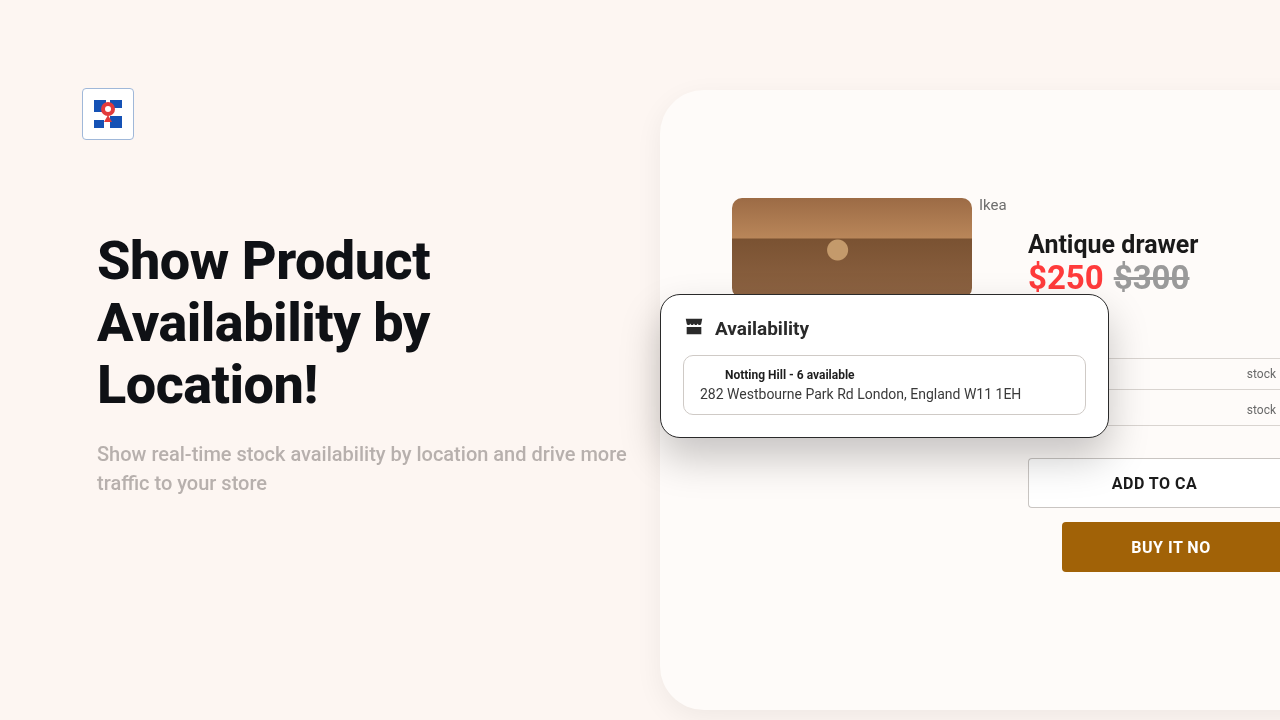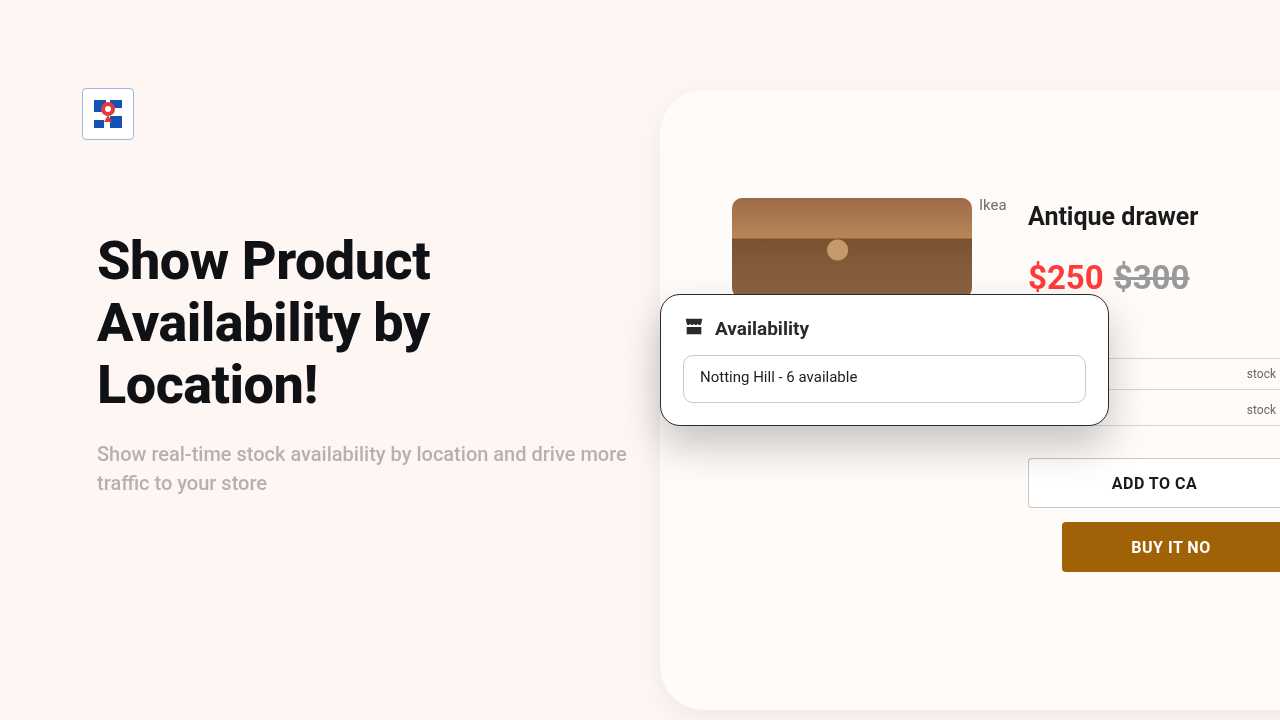--- a/index.html
+++ b/index.html
@@ -57,21 +57,21 @@
       linear-gradient(180deg, #9c6b45 0%, #b98659 40%, #7a5232 41%, #8e6443 100%);
   }
 
   .brand-text {
     position: absolute;
     top: 196px; left: 979px;
     font-size: 15px; color: #6e6e6e;
   }
   .product-title {
     position: absolute;
-    top: 202px; left: 1028px;
+    top: 230px; left: 1028px;
     font-size: 25px; font-weight: 700; color: #1a1a1a;
   }
   .price-row {
     position: absolute;
     top: 258px; left: 1028px;
     font-size: 33px; font-weight: 700;
   }
   .price-sale { color: #ff3b3b; margin-right: 10px; }
   .price-orig { color: #9a9a9a; text-decoration: line-through; }
 
@@ -126,21 +126,21 @@
   }
   .avail-title { font-size: 19px; font-weight: 700; color: #2a2a2a; }
 
   .loc-item {
     border: 1px solid #cfcac6;
     border-radius: 10px;
     padding: 12px 16px;
     margin-top: 10px;
   }
   .loc-item:first-of-type { margin-top: 0; }
-  .loc-name { font-size: 15px; font-weight: 400; color: #1e1e1e; margin-bottom: 4px; }
+  .loc-name { font-size: 12px; font-weight: 700; color: #1e1e1e; margin-bottom: 4px; margin-left: 25px; }
   .loc-addr { font-size: 14px; color: #3a3a3a; }
 </style>
 </head>
 <body>
 
 <div class="logo">
   <svg width="40" height="40" viewBox="0 0 40 40">
     <rect x="2" y="2" width="36" height="36" rx="3" fill="#fff"></rect>
     <path d="M6 6 L18 6 L18 18 L6 18 Z" fill="#1552b5"></path>
     <path d="M22 6 L34 6 L34 14 L22 14 Z" fill="#1552b5"></path>
@@ -181,14 +181,15 @@
   <div class="avail-header">
     <span>
       <svg width="22" height="22" viewBox="0 0 24 24" fill="#2a2a2a">
         <path d="M3 4h18l-1 5c0 1.1-.9 2-2 2s-2-.9-2-2c0 1.1-.9 2-2 2s-2-.9-2-2c0 1.1-.9 2-2 2s-2-.9-2-2c0 1.1-.9 2-2 2s-2-.9-2-2L3 4zm1 9h16v8H4v-8z"></path>
       </svg>
     </span>
     <span class="avail-title">Availability</span>
   </div>
   <div class="loc-item">
     <div class="loc-name">Notting Hill - 6 available</div>
+    <div class="loc-addr">282 Westbourne Park Rd London, England W11 1EH</div>
   </div>
 </div>
 
 </body></html>

